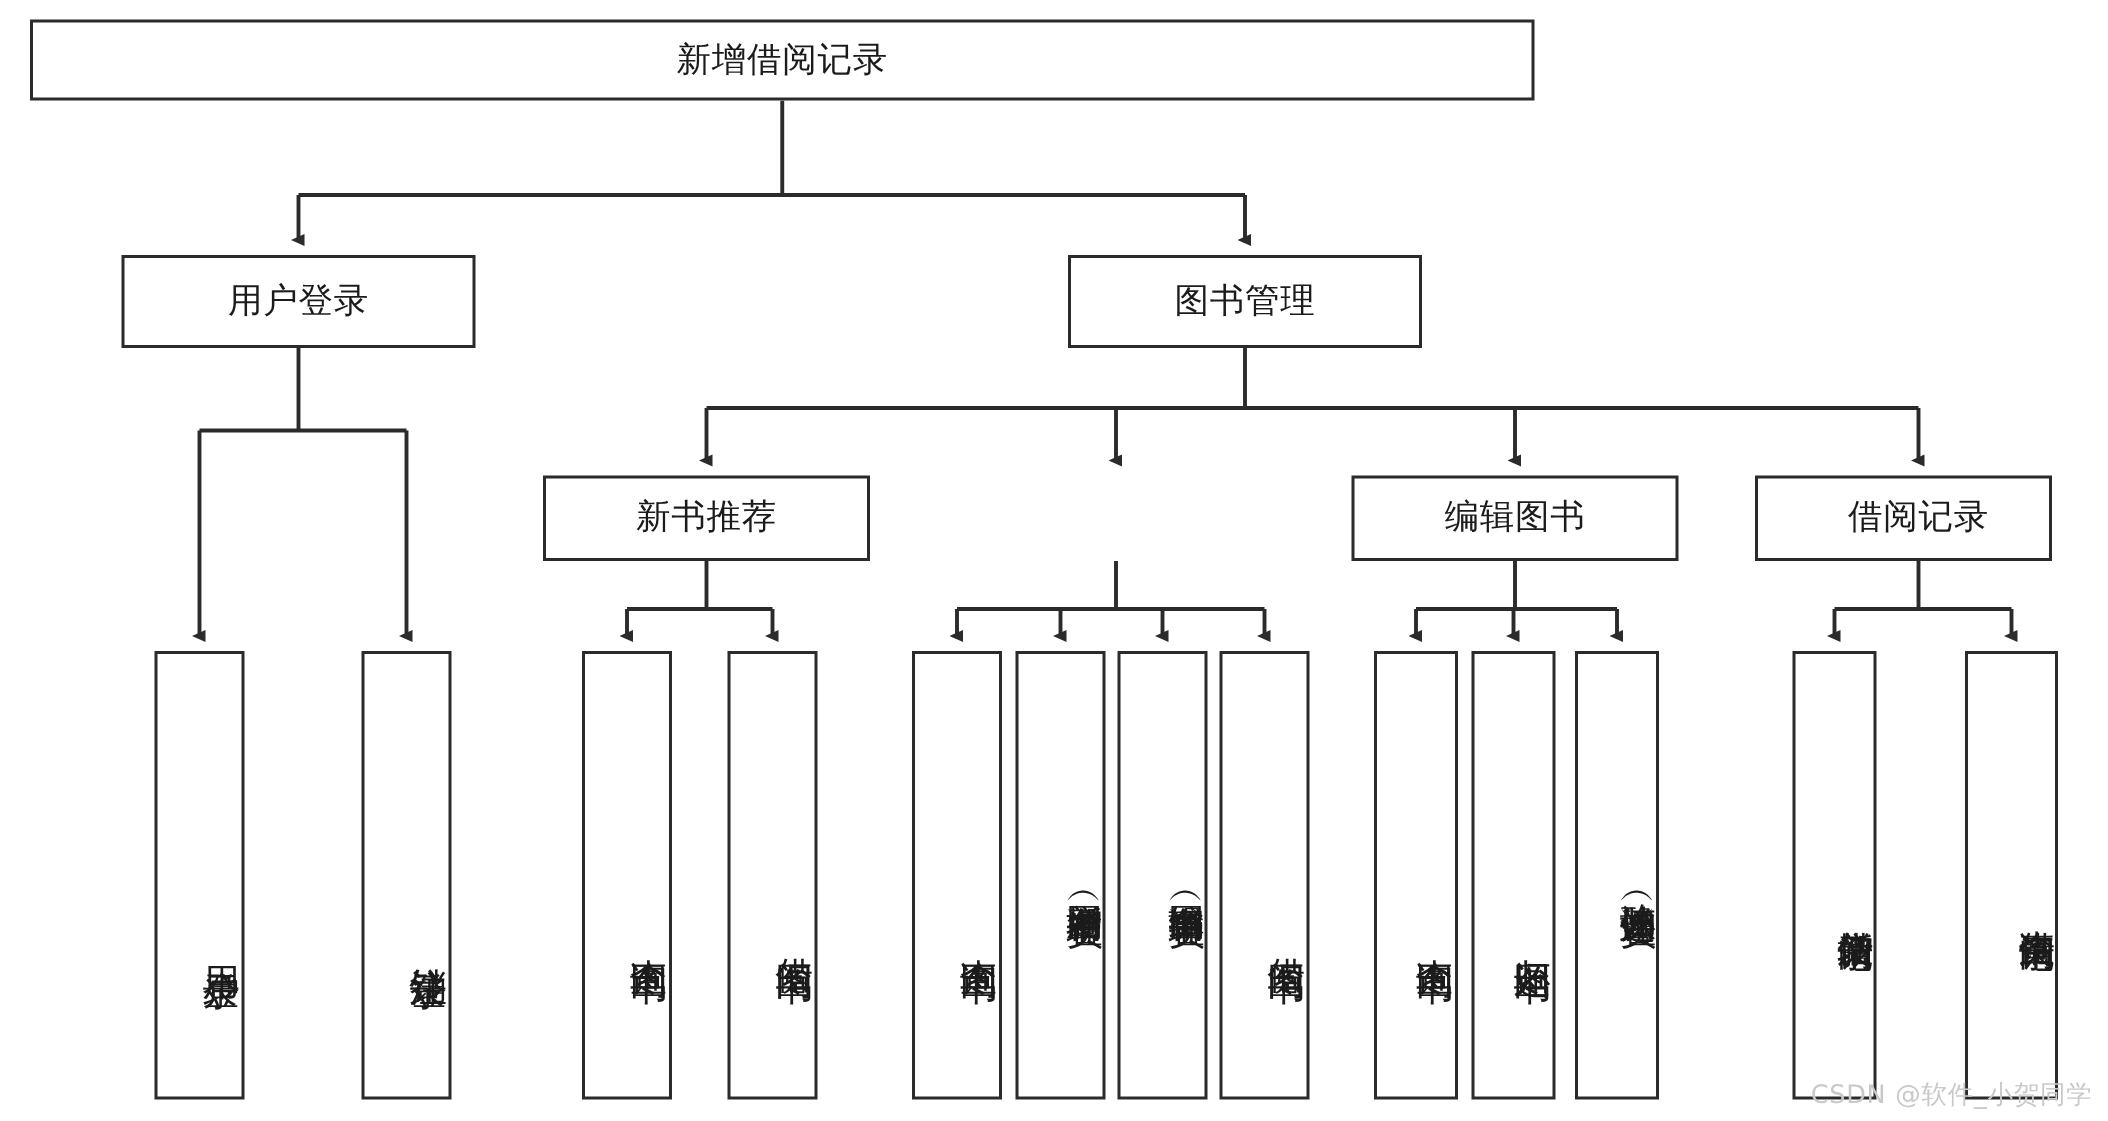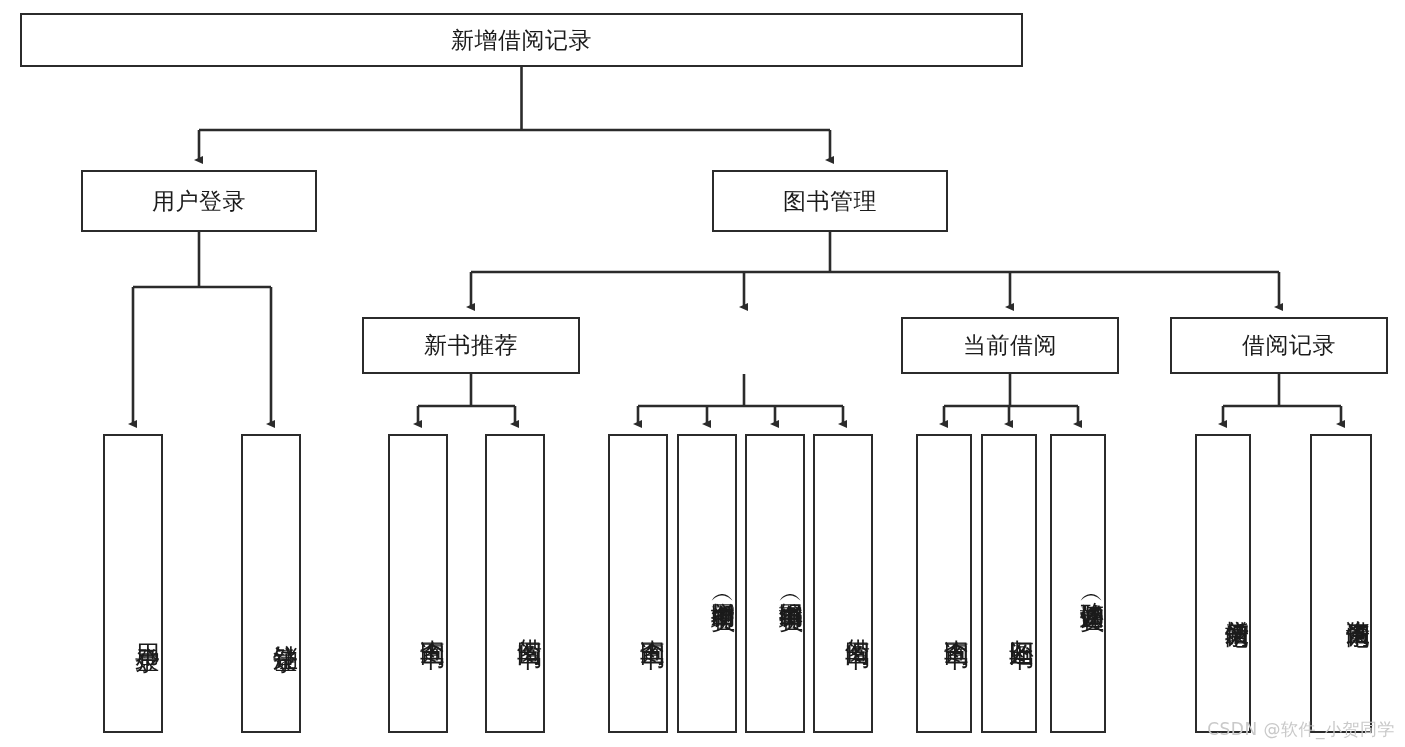--- a/index.html
+++ b/index.html
@@ -132,23 +132,23 @@
     <span class="node-label">用户登录</span>
   </div>
   <div class="node horiz" style="left:712px; top:170px; width:236px; height:62px;">
     <span class="node-label">图书管理</span>
   </div>
 
   <div class="node horiz" style="left:362px; top:317px; width:218px; height:57px;">
     <span class="node-label">新书推荐</span>
   </div>
   <div class="node horiz" style="left:901px; top:317px; width:218px; height:57px;">
-    <span class="node-label">当前借阅</span>
+    <span class="node-label">编辑图书</span>
   </div>
-  <div class="node horiz" style="left:1170px; top:317px; width:218px; height:57px;padding-left:20px;">
+  <div class="node horiz" style="left:1170px; top:317px; width:198px; height:57px;padding-left:20px;">
     <span class="node-label">借阅记录</span>
   </div>
 
   <div class="node vert" style="left:103px; top:434px; width:60px; height:299px; padding-top:88px;">
     <span class="node-label">用户登录</span>
   </div>
   <div class="node vert" style="left:241px; top:434px; width:60px; height:299px; padding-top:88px;">
     <span class="node-label">注销登录</span>
   </div>
 

